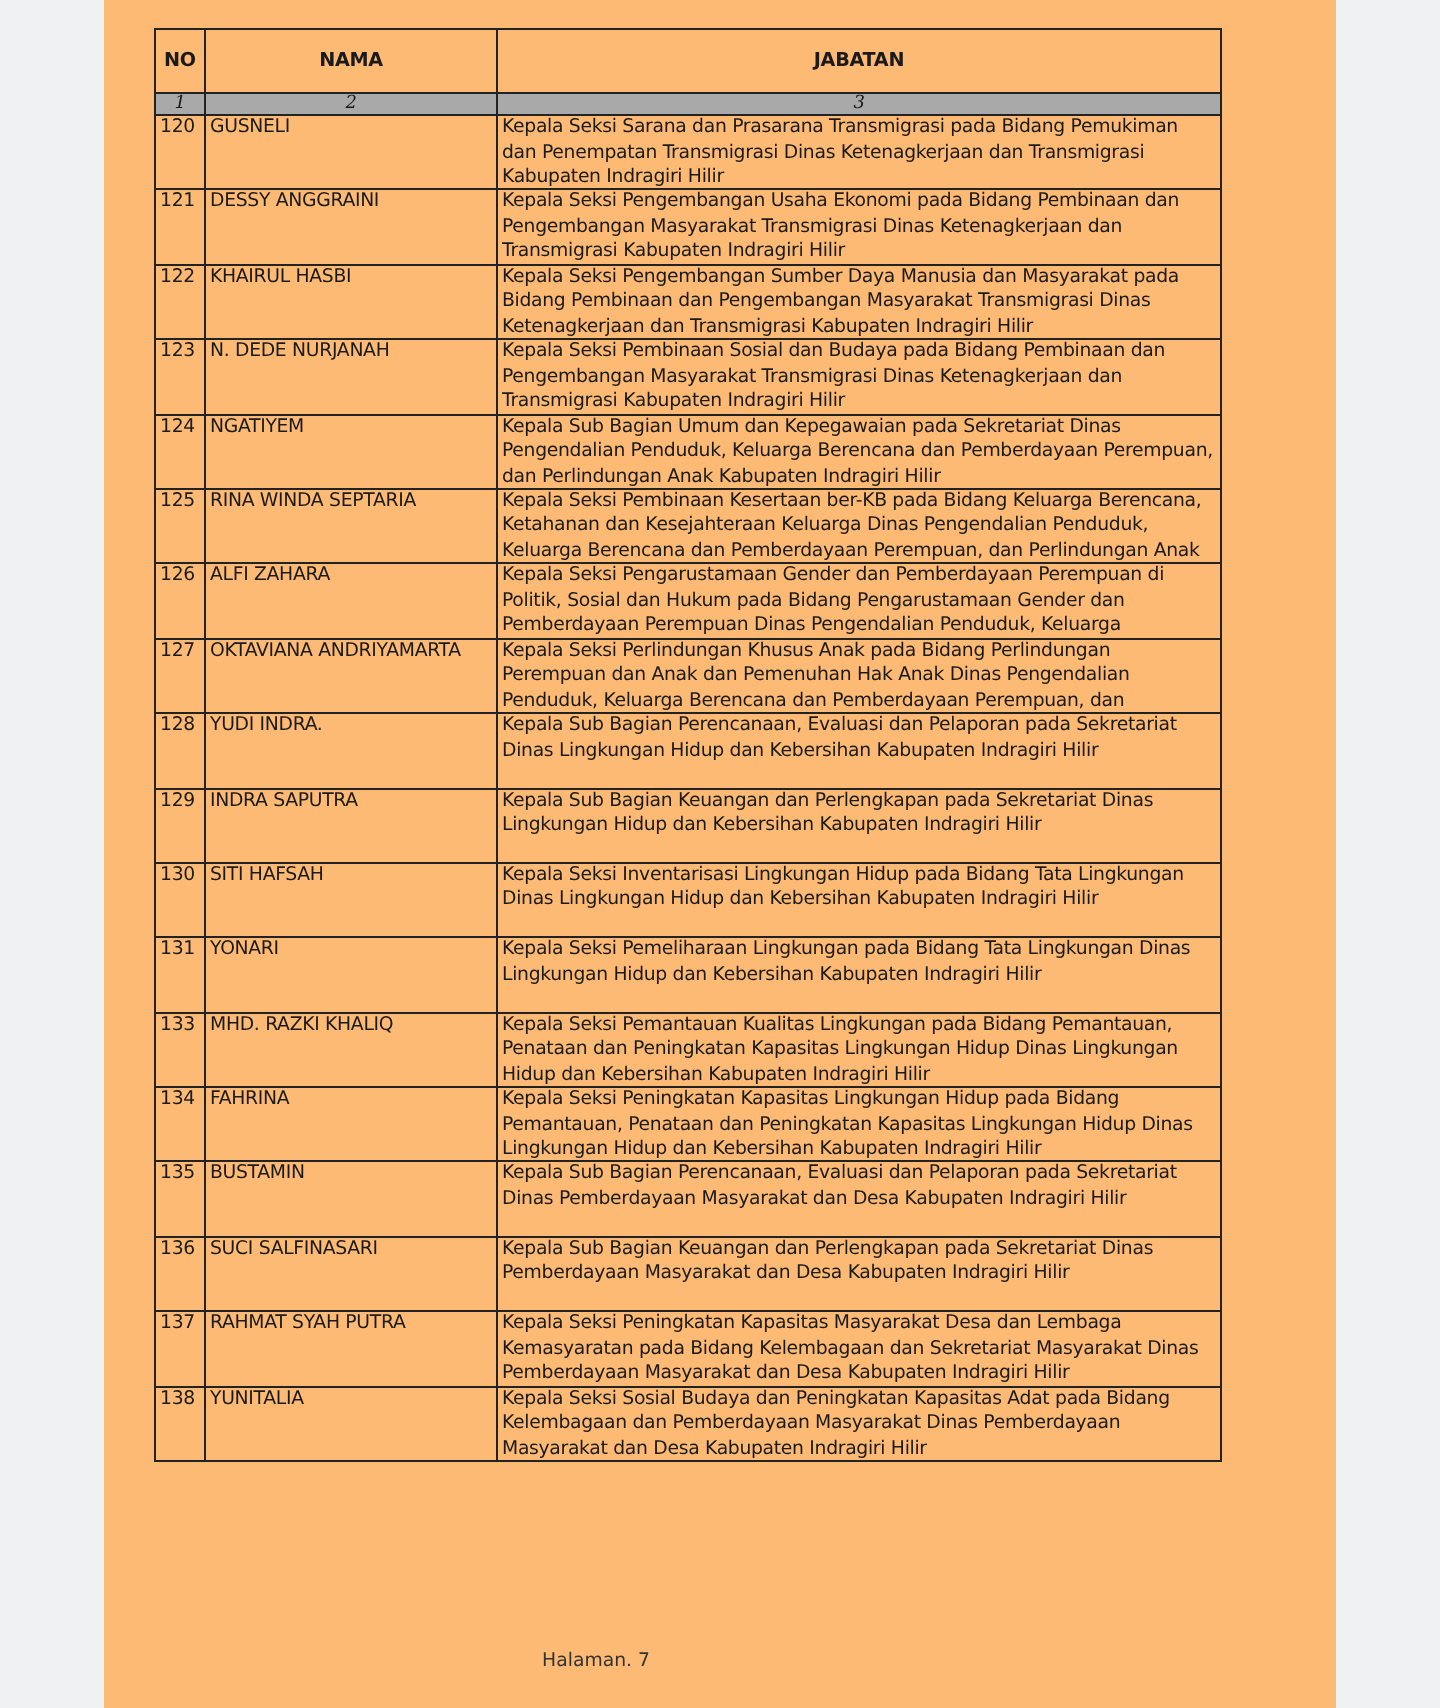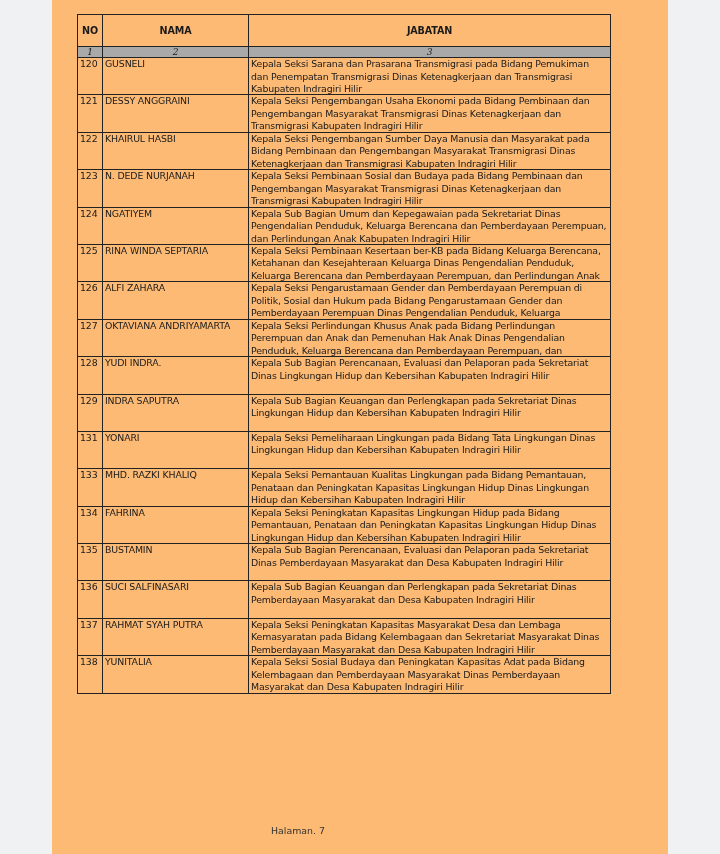--- a/index.html
+++ b/index.html
@@ -164,20 +164,31 @@
           </td>
           <td class="nama">
             <div class="cellwrap">INDRA SAPUTRA</div>
           </td>
           <td class="jab">
             <div class="cellwrap">Kepala Sub Bagian Keuangan dan Perlengkapan pada Sekretariat Dinas Lingkungan Hidup dan Kebersihan Kabupaten Indragiri Hilir</div>
           </td>
         </tr>
         <tr class="row">
           <td class="no">
+            <div class="cellwrap">130</div>
+          </td>
+          <td class="nama">
+            <div class="cellwrap">SITI HAFSAH</div>
+          </td>
+          <td class="jab">
+            <div class="cellwrap">Kepala Seksi Inventarisasi Lingkungan Hidup pada Bidang Tata Lingkungan Dinas Lingkungan Hidup dan Kebersihan Kabupaten Indragiri Hilir</div>
+          </td>
+        </tr>
+        <tr class="row">
+          <td class="no">
             <div class="cellwrap">131</div>
           </td>
           <td class="nama">
             <div class="cellwrap">YONARI</div>
           </td>
           <td class="jab">
             <div class="cellwrap">Kepala Seksi Pemeliharaan Lingkungan pada Bidang Tata Lingkungan Dinas Lingkungan Hidup dan Kebersihan Kabupaten Indragiri Hilir</div>
           </td>
         </tr>
         <tr class="row">

